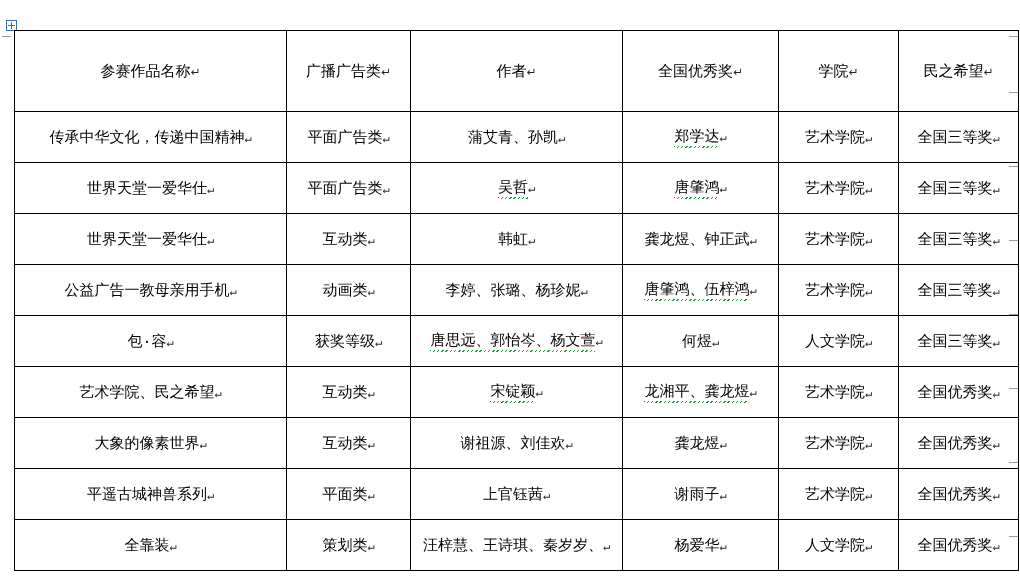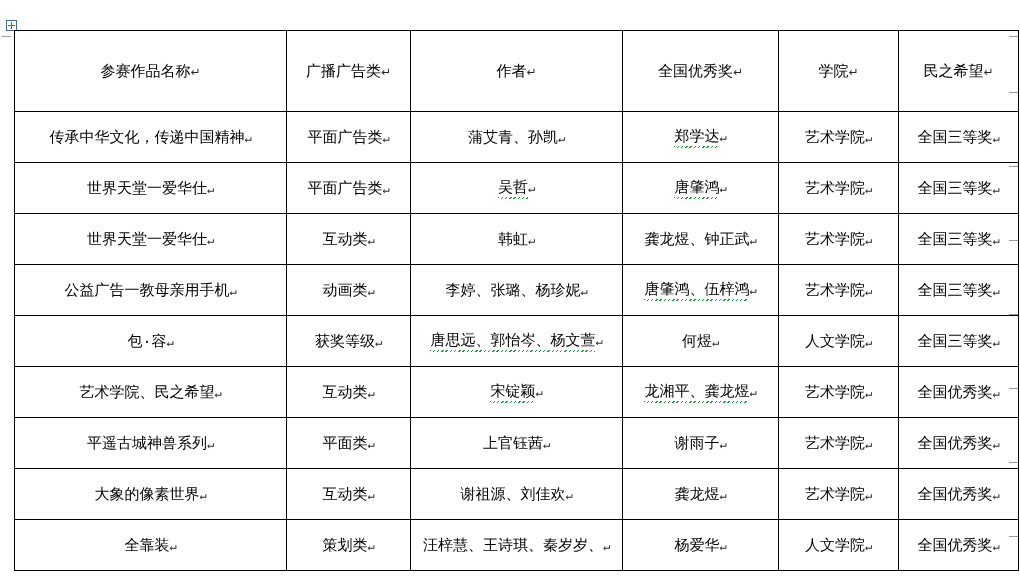--- a/index.html
+++ b/index.html
@@ -197,32 +197,32 @@
           </tr>
           <tr class="data-row">
             <td><span class="cell-inner">艺术学院、民之希望</span><span class="pilcrow">↵</span></td>
             <td><span class="cell-inner">互动类</span><span class="pilcrow">↵</span></td>
             <td><span class="cell-inner squiggle green">宋锭颖</span><span class="pilcrow">↵</span></td>
             <td><span class="cell-inner squiggle green">龙湘平、龚龙煜</span><span class="pilcrow">↵</span></td>
             <td><span class="cell-inner">艺术学院</span><span class="pilcrow">↵</span></td>
             <td><span class="cell-inner">全国优秀奖</span><span class="pilcrow">↵</span></td>
           </tr>
           <tr class="data-row">
+            <td><span class="cell-inner">大象的像素世界</span><span class="pilcrow">↵</span></td>
+            <td><span class="cell-inner">互动类</span><span class="pilcrow">↵</span></td>
+            <td><span class="cell-inner">谢祖源、刘佳欢</span><span class="pilcrow">↵</span></td>
+            <td><span class="cell-inner">龚龙煜</span><span class="pilcrow">↵</span></td>
+            <td><span class="cell-inner">艺术学院</span><span class="pilcrow">↵</span></td>
+            <td><span class="cell-inner">全国优秀奖</span><span class="pilcrow">↵</span></td>
+          </tr>
+          <tr class="data-row">
             <td><span class="cell-inner">平遥古城神兽系列</span><span class="pilcrow">↵</span></td>
             <td><span class="cell-inner">平面类</span><span class="pilcrow">↵</span></td>
             <td><span class="cell-inner">上官钰茜</span><span class="pilcrow">↵</span></td>
             <td><span class="cell-inner">谢雨子</span><span class="pilcrow">↵</span></td>
-            <td><span class="cell-inner">艺术学院</span><span class="pilcrow">↵</span></td>
-            <td><span class="cell-inner">全国优秀奖</span><span class="pilcrow">↵</span></td>
-          </tr>
-          <tr class="data-row">
-            <td><span class="cell-inner">大象的像素世界</span><span class="pilcrow">↵</span></td>
-            <td><span class="cell-inner">互动类</span><span class="pilcrow">↵</span></td>
-            <td><span class="cell-inner">谢祖源、刘佳欢</span><span class="pilcrow">↵</span></td>
-            <td><span class="cell-inner">龚龙煜</span><span class="pilcrow">↵</span></td>
             <td><span class="cell-inner">艺术学院</span><span class="pilcrow">↵</span></td>
             <td><span class="cell-inner">全国优秀奖</span><span class="pilcrow">↵</span></td>
           </tr>
           <tr class="data-row">
             <td><span class="cell-inner">全靠装</span><span class="pilcrow">↵</span></td>
             <td><span class="cell-inner">策划类</span><span class="pilcrow">↵</span></td>
             <td><span class="cell-inner">汪梓慧、王诗琪、秦岁岁、</span><span class="pilcrow">↵</span></td>
             <td><span class="cell-inner">杨爱华</span><span class="pilcrow">↵</span></td>
             <td><span class="cell-inner">人文学院</span><span class="pilcrow">↵</span></td>
             <td><span class="cell-inner">全国优秀奖</span><span class="pilcrow">↵</span></td>

